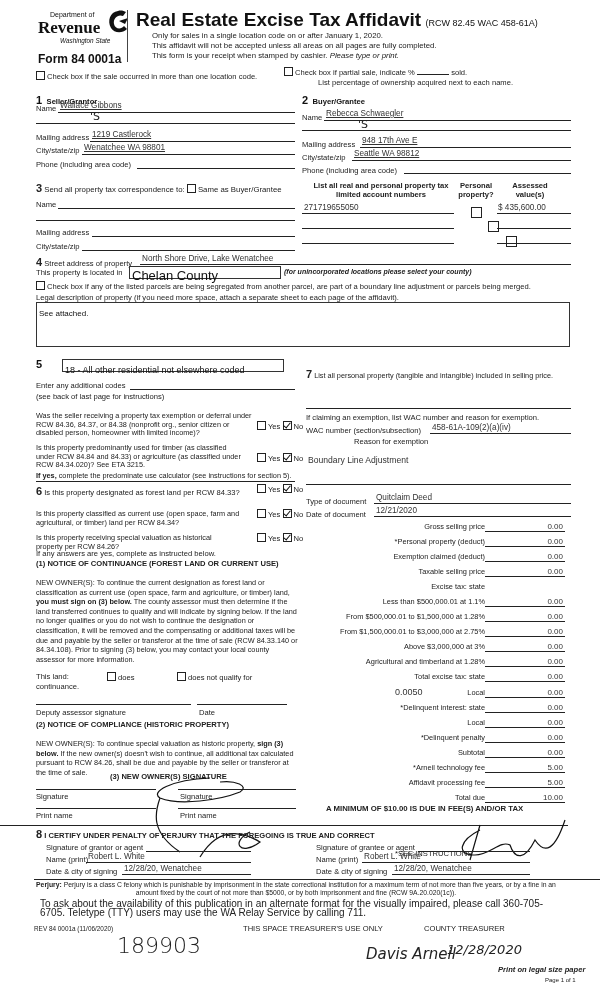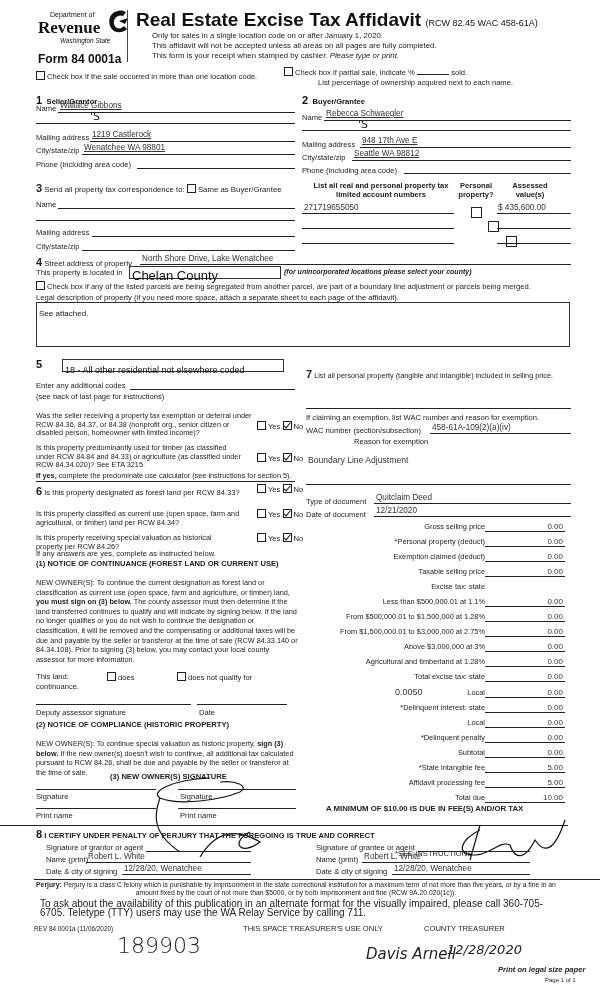--- a/index.html
+++ b/index.html
@@ -326,21 +326,21 @@
     <span class="fl">*Delinquent penalty</span>
     <span class="fline"></span>
     <span class="fv">0.00</span>
   </div>
 <div class="fee-row" style="top:748px;">
     <span class="fl">Subtotal</span>
     <span class="fline"></span>
     <span class="fv">0.00</span>
   </div>
 <div class="fee-row" style="top:763px;">
-    <span class="fl">*State intangible fee</span>
+    <span class="fl">*Arneil technology fee</span>
     <span class="fline"></span>
     <span class="fv">5.00</span>
   </div>
 <div class="fee-row" style="top:778px;">
     <span class="fl">Affidavit processing fee</span>
     <span class="fline"></span>
     <span class="fv">5.00</span>
   </div>
 <div class="fee-row" style="top:793px;text-align:right;">
     <span class="fl">Total due</span>

